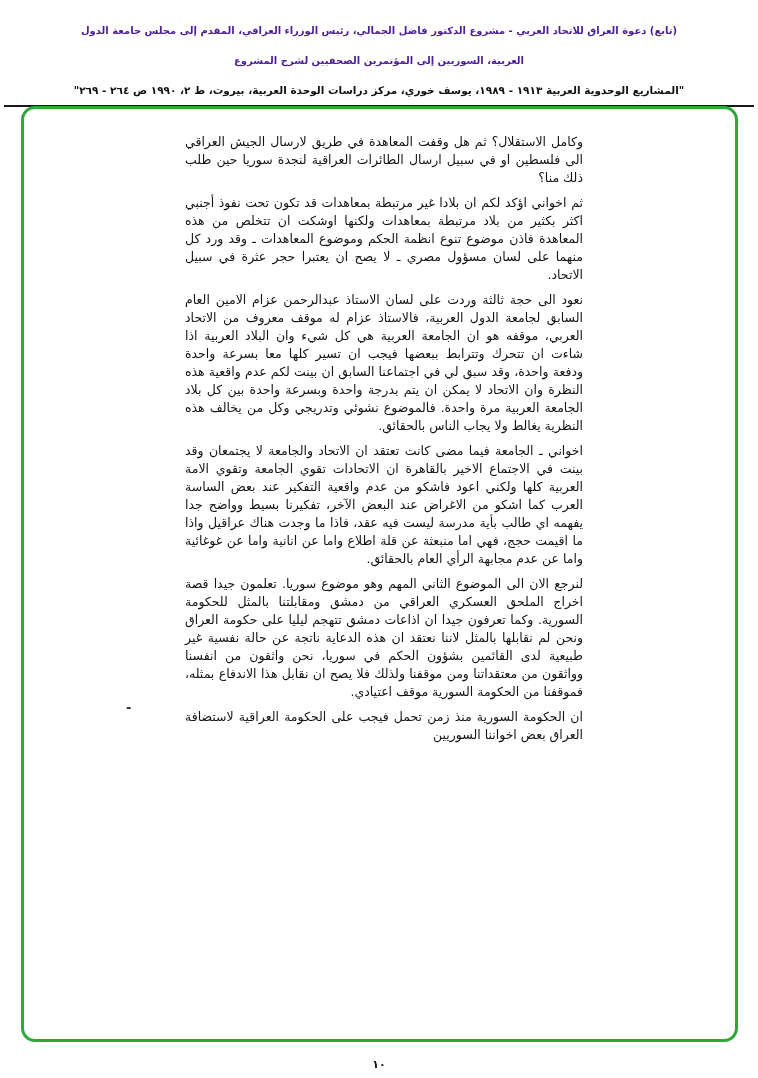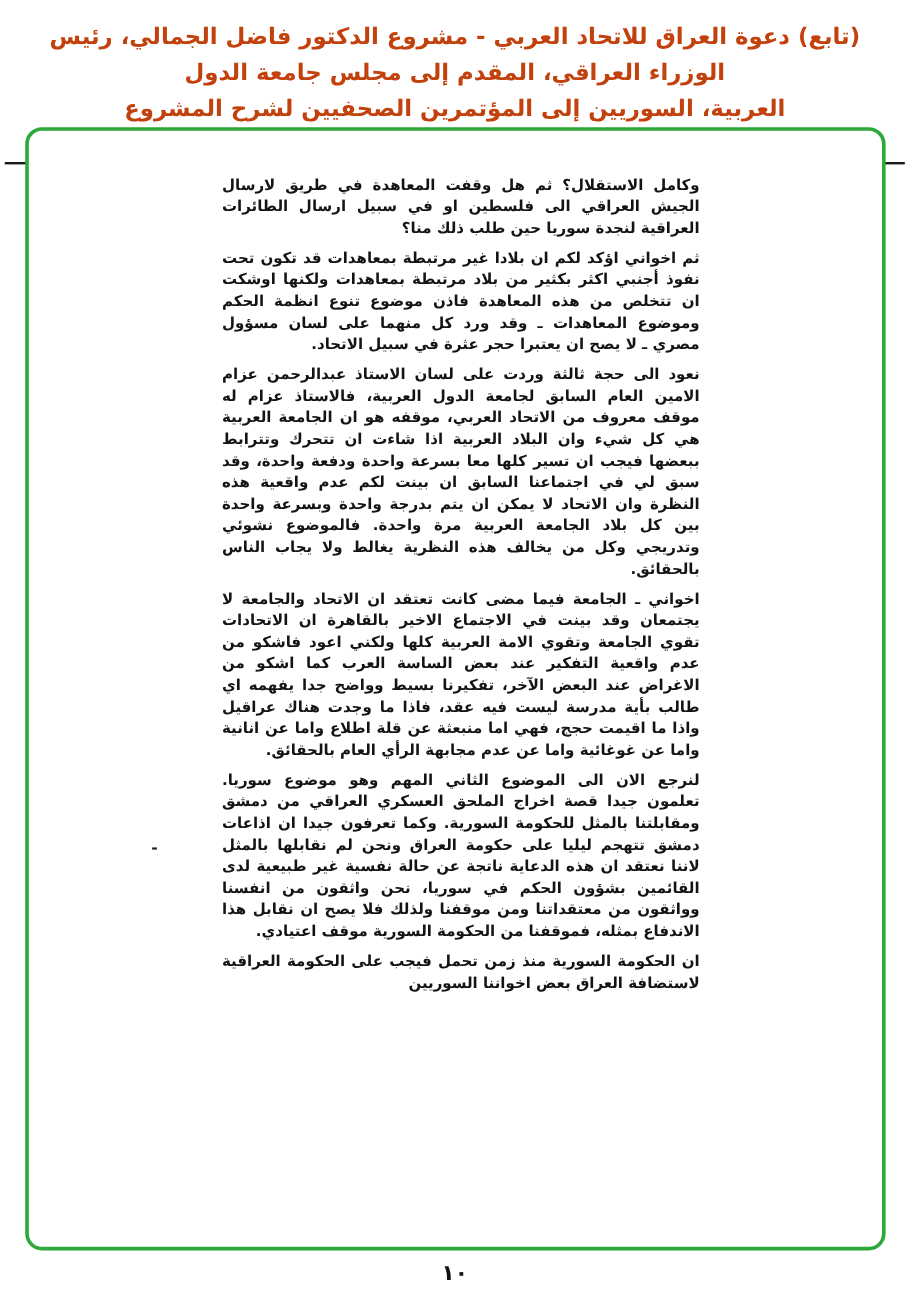--- a/index.html
+++ b/index.html
@@ -14,24 +14,24 @@
     background: #ffffff;
     font-family: "DejaVu Sans", sans-serif;
     direction: rtl;
     overflow: hidden;
   }
   .page-header {
     padding: 16px 12px 0 12px;
     text-align: center;
   }
   .title-line {
-    font-size: 19px;
+    font-size: 10px;
     font-weight: 700;
     line-height: 30px;
-    color: #c2410c;
+    color: #4c1d95;
   }
   .citation-line {
     font-size: 10.5px;
     font-weight: 700;
     line-height: 20px;
     margin-top: 4px;
     color: #111;
   }
   .header-divider {
     border: 0;
@@ -43,25 +43,25 @@
     top: 106px;
     left: 21px;
     right: 20px;
     bottom: 36px;
     border: 3px solid #2fa83a;
     border-radius: 14px;
     background: #ffffff;
   }
   .text-column {
     width: 398px;
-    margin: 36px 152px 0 auto;
+    margin: 24px 152px 0 auto;
     direction: rtl;
     text-align: justify;
     font-size: 12.5px;
-    font-weight: 700;
+    font-weight: 400;
     line-height: 18px;
     color: #141414;
   }
   .text-column p {
     margin: 0 0 7px 0;
     text-align: justify;
     text-justify: inter-word;
   }
   .margin-mark {
     position: absolute;
@@ -72,21 +72,21 @@
     color: #222;
   }
   .page-footer {
     position: absolute;
     bottom: 6px;
     left: 0;
     width: 100%;
     text-align: center;
   }
   .page-number {
-    font-size: 18px;
+    font-size: 11px;
     font-weight: 700;
     color: #111;
   }
 </style>
 </head>
 <body>
 
 <div class="page">
 
   <header class="page-header">

